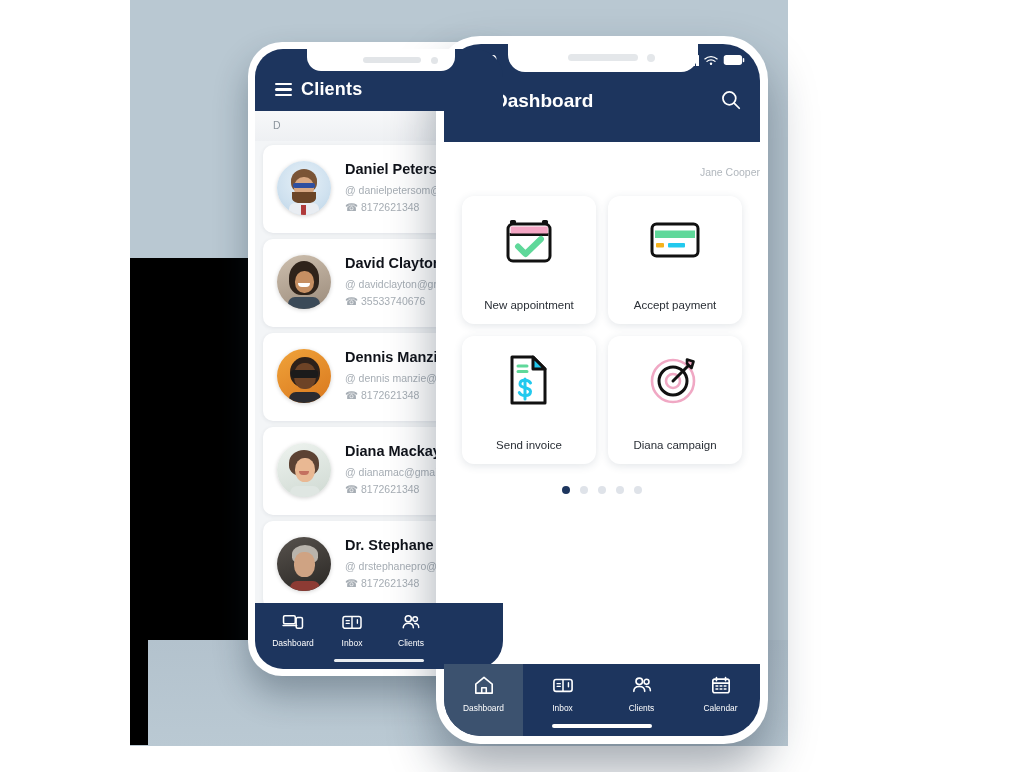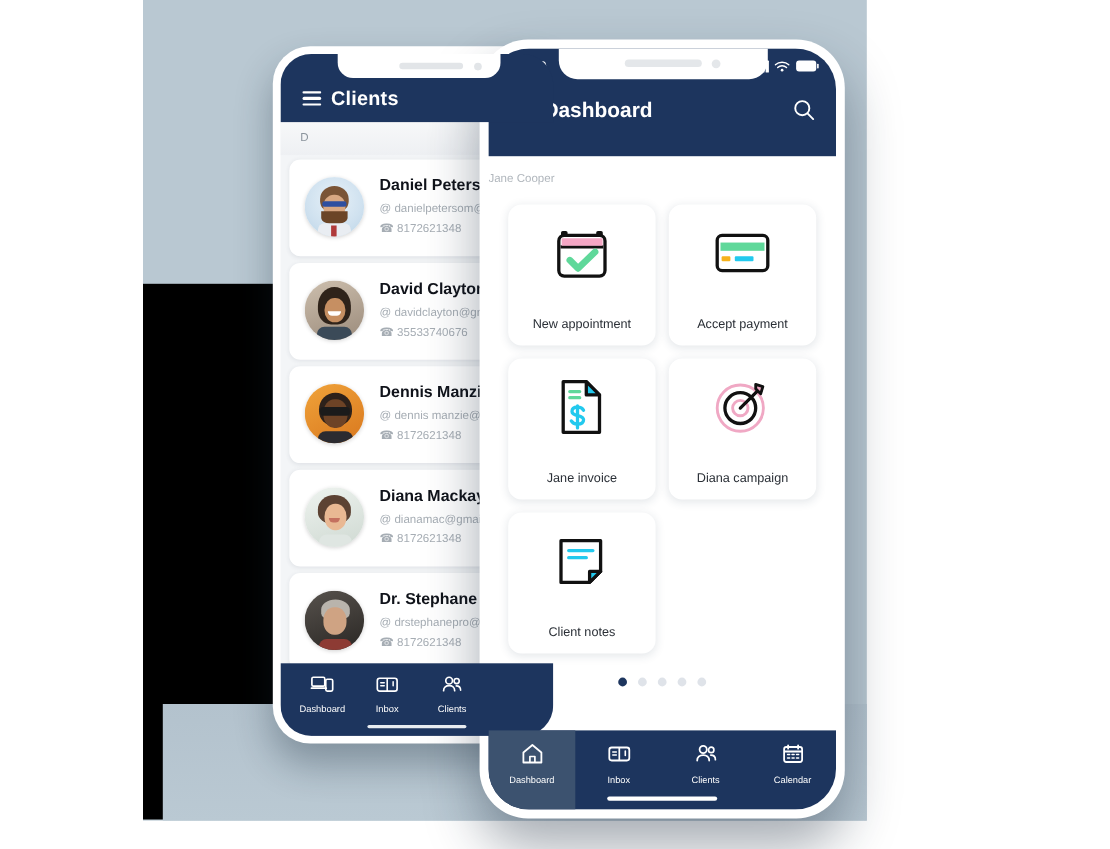--- a/index.html
+++ b/index.html
@@ -61,21 +61,21 @@
   .pf-time{position:absolute;left:18px;top:8px;color:#ffffff;font-size:14px;font-weight:bold;z-index:7;}
   .pf-stat{position:absolute;right:15px;top:10px;display:flex;align-items:flex-end;gap:5px;z-index:7;}
   .bars{display:flex;align-items:flex-end;gap:1.6px;height:11px;}
   .bars i{width:2.6px;background:#fff;border-radius:.6px;}
   .pf-burger{position:absolute;left:20px;top:50px;width:19px;height:14px;z-index:4;}
   .pf-burger i{display:block;height:2.3px;background:#fff;border-radius:2px;margin-bottom:3.4px;}
   .pf-title{position:absolute;left:50px;top:46px;color:#fff;font-size:19px;font-weight:bold;z-index:4;}
   .pf-search{position:absolute;right:18px;top:45px;width:22px;height:22px;z-index:4;}
 
   .pf-body{position:absolute;left:0;top:98px;width:316px;bottom:0;background:#ffffff;overflow:hidden;}
-  .greet-sub{text-align:left;font-size:10.5px;color:#b1b7bd;margin-top:14px;}
+  .greet-sub{text-align:right;font-size:10.5px;color:#b1b7bd;margin-top:24px;}
   .greet-main{text-align:center;font-size:22px;color:#1b1f26;margin-top:6px;letter-spacing:.2px;}
 
   .grid{display:grid;grid-template-columns:1fr 1fr;gap:12px;padding:18px 18px 0 18px;}
   .tile{background:#ffffff;border-radius:12px;height:128px;position:relative;
      box-shadow:0 2px 9px rgba(40,60,85,.13);display:flex;flex-direction:column;
      align-items:center;justify-content:center;}
   .tile .ic{height:62px;display:flex;align-items:center;justify-content:center;}
   .tile .tl{font-size:11.5px;color:#2a2f36;margin-top:28px;}
 
   .dots{display:flex;justify-content:center;gap:10px;margin-top:22px;}
@@ -309,47 +309,37 @@
           <div class="tile">
             <span class="ic">
               <svg width="48" height="56" viewBox="0 0 48 56">
                 <path d="M7 5h21l12 12v34H7z" fill="#fff" stroke="#111" stroke-width="3" stroke-linejoin="round"></path>
                 <path d="M28 5l12 12H28z" fill="#22c9ee" stroke="#111" stroke-width="3" stroke-linejoin="round"></path>
                 <path d="M13 14h9M13 19.5h9" stroke="#5fd89a" stroke-width="3" stroke-linecap="round"></path>
                 <path d="M20 27v20" stroke="#22c9ee" stroke-width="3" stroke-linecap="round"></path>
                 <path d="M25.5 31c-1-2-3-2.8-5.5-2.8-3 0-5 1.4-5 3.8 0 5 10.5 2.6 10.5 7.6 0 2.6-2.2 4-5.4 4-2.8 0-4.8-1-5.8-3" fill="none" stroke="#22c9ee" stroke-width="3" stroke-linecap="round"></path>
               </svg>
             </span>
-            <span class="tl">Jane invoice</span>
+            <span class="tl">Send invoice</span>
           </div>
 
 
           <div class="tile">
             <span class="ic">
               <svg width="56" height="54" viewBox="0 0 56 54">
                 <circle cx="26" cy="28" r="21" fill="none" stroke="#f0a8c4" stroke-width="2.6"></circle>
                 <circle cx="26" cy="28" r="14" fill="none" stroke="#111" stroke-width="3"></circle>
                 <circle cx="26" cy="28" r="7" fill="none" stroke="#f0a8c4" stroke-width="2.6"></circle>
                 <path d="M26 28L44 10" stroke="#111" stroke-width="3" stroke-linecap="round"></path>
                 <path d="M40 6.5l6.5 2-2 6.5-4.5-4.5z" fill="#f0a8c4" stroke="#111" stroke-width="2.6" stroke-linejoin="round"></path>
               </svg>
             </span>
             <span class="tl">Diana campaign</span>
           </div>
 
-          <div class="tile">
-            <span class="ic">
-              <svg width="50" height="52" viewBox="0 0 50 52">
-                <path d="M6 7.5h36v28l-10 10H6z" fill="#fff" stroke="#111" stroke-width="3" stroke-linejoin="round"></path>
-                <path d="M42 35.5H32v10z" fill="#22c9ee" stroke="#111" stroke-width="3" stroke-linejoin="round"></path>
-                <path d="M13 16.5h22M13 23h16" stroke="#22c9ee" stroke-width="3" stroke-linecap="round"></path>
-              </svg>
-            </span>
-            <span class="tl">Client notes</span>
-          </div>
 
         </div>
 
         <div class="dots">
           <span class="dot on"></span>
           <span class="dot"></span>
           <span class="dot"></span>
           <span class="dot"></span>
           <span class="dot"></span>
         </div>

